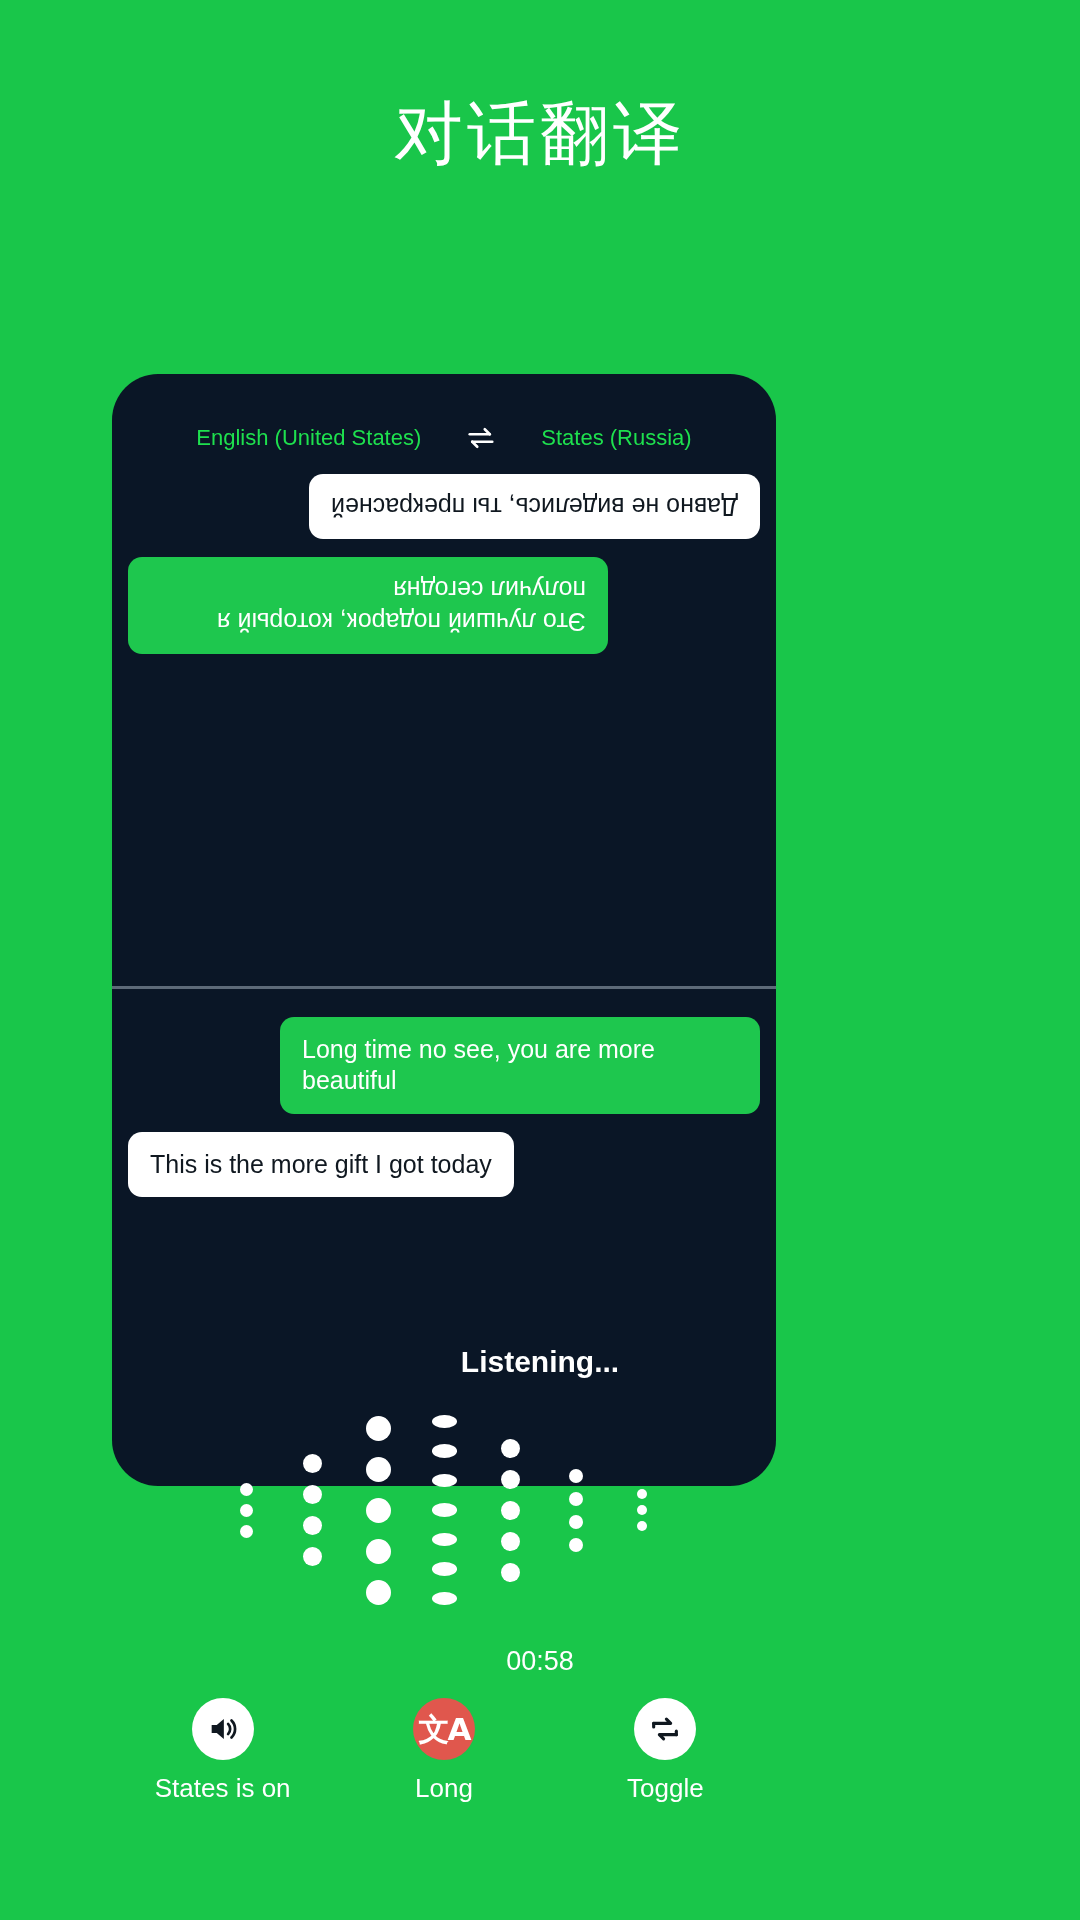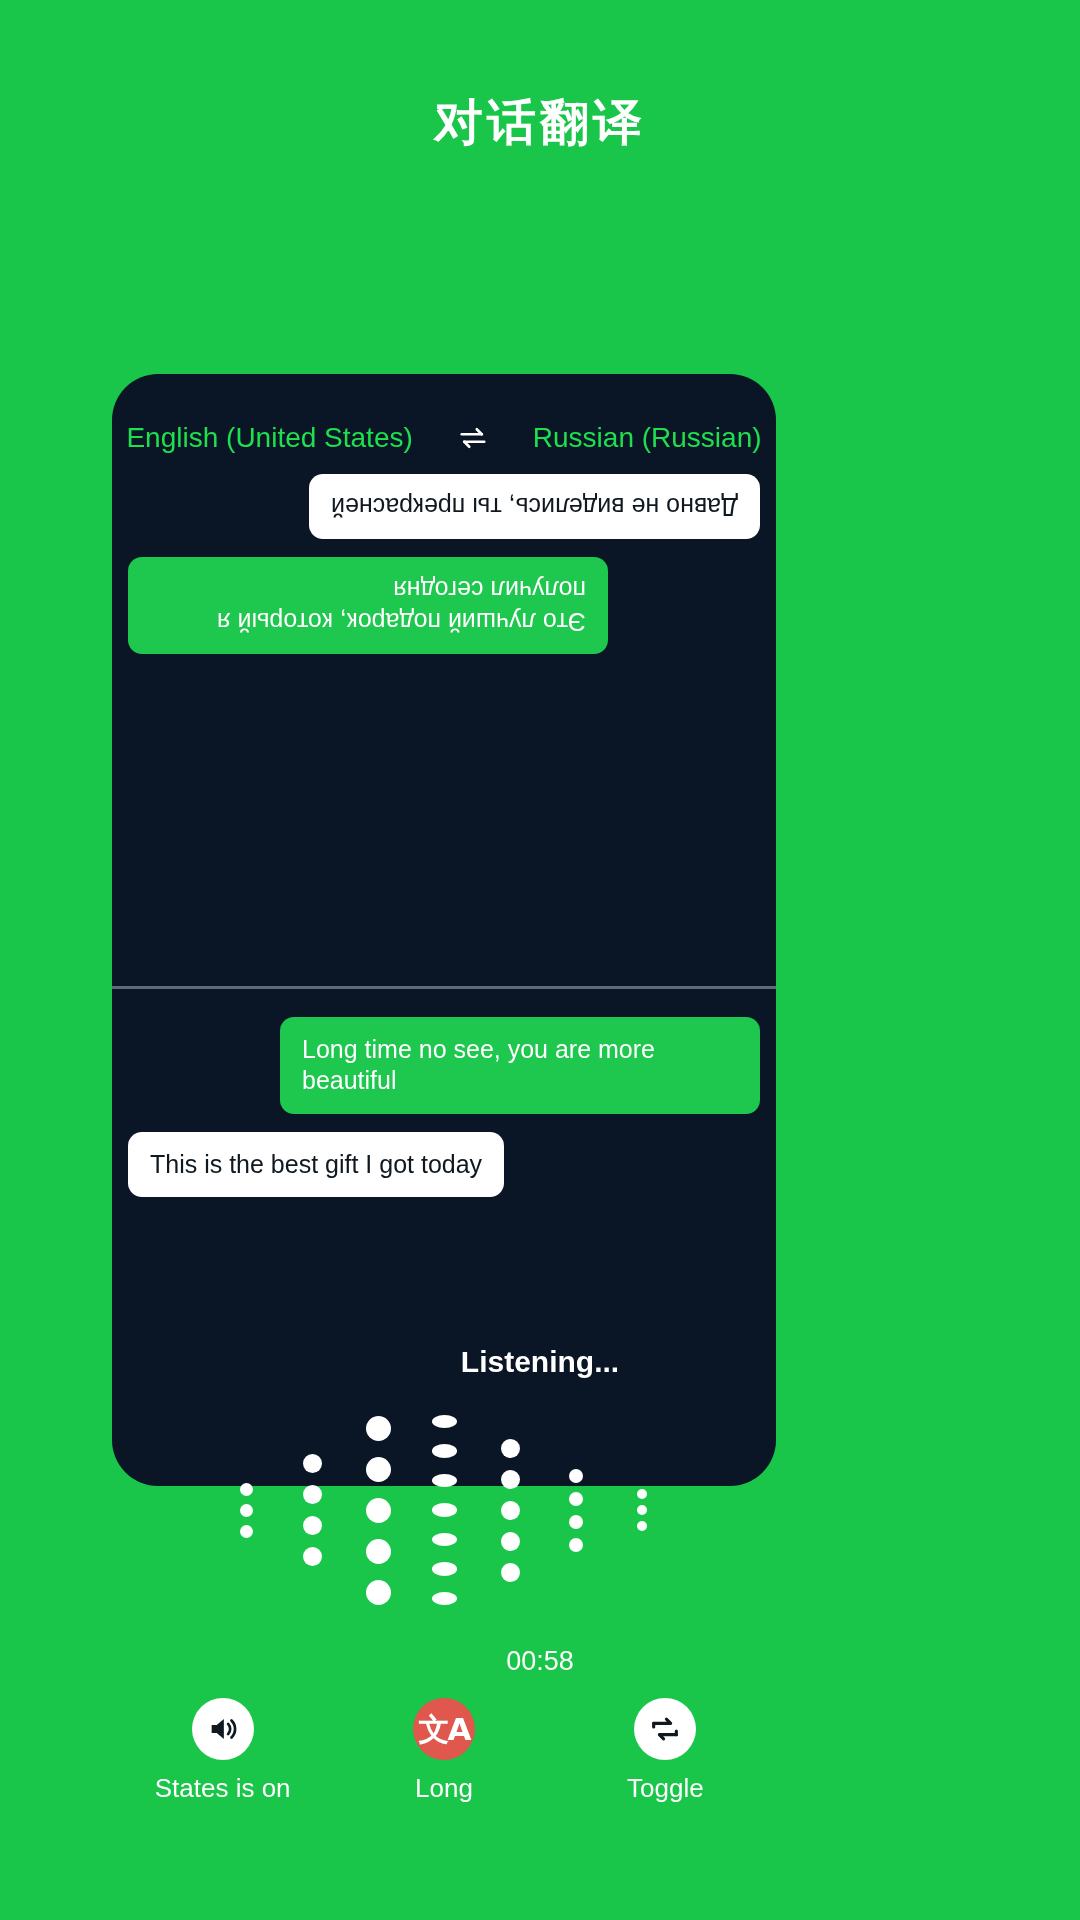--- a/index.html
+++ b/index.html
@@ -17,22 +17,22 @@
   }
 
   
   .page-title {
     position: absolute;
     top: 96px;
     left: 0;
     width: 1080px;
     text-align: center;
     color: #ffffff;
-    font-size: 49px;
-    font-weight: bold;
+    font-size: 69px;
+    font-weight: normal;
     letter-spacing: 4px;
     line-height: 1.1;
     font-family: "DejaVu Sans", sans-serif;
   }
 
   
   .phone {
     position: absolute;
     left: 112px;
     top: 374px;
@@ -50,21 +50,21 @@
     left: 0;
     width: 664px;
     height: 48px;
     display: flex;
     align-items: center;
     justify-content: center;
     gap: 42px;
   }
   .lang-label {
     color: #1ee04e;
-    font-size: 28px;
+    font-size: 22px;
     font-weight: 400;
     white-space: nowrap;
   }
   .swap-icon {
     color: #ffffff;
     font-size: 30px;
     line-height: 1;
     display: flex;
     align-items: center;
     justify-content: center;
@@ -230,40 +230,40 @@
 
     <span class="swap-icon">
       <svg width="30" height="30" viewBox="0 0 24 24" fill="none" stroke="#ffffff" stroke-width="2.1" stroke-linecap="round" stroke-linejoin="round">
         <path d="M3 9h16"></path>
           <path d="M15 5l4 4"></path>
         <path d="M21 15H5"></path>
           <path d="M9 19l-4-4"></path>
       </svg>
     </span>
 
-    <span class="lang-label">Russian (Russian)</span>
+    <span class="lang-label">States (Russia)</span>
   </div>
 
   <div class="panel-top">
     <div class="row right">
       <div class="bubble green">Это лучший подарок, который я получил сегодня</div>
     </div>
     <div class="row left">
       <div class="bubble white">Давно не виделись, ты прекрасней</div>
     </div>
   </div>
 
   <div class="divider"></div>
 
   <div class="panel-bottom">
     <div class="row right">
       <div class="bubble green">Long time no see, you are more beautiful</div>
     </div>
     <div class="row left">
-      <div class="bubble white">This is the best gift I got today</div>
+      <div class="bubble white">This is the more gift I got today</div>
     </div>
   </div>
 
 </div>
 
 <div class="listening-label">Listening...</div>
 
 <div class="waveform" id="waveform">
     <div class="wave-col" style="gap: 8px;">
       <div class="wave-dot" style="width: 13px; height: 13px;"></div>

